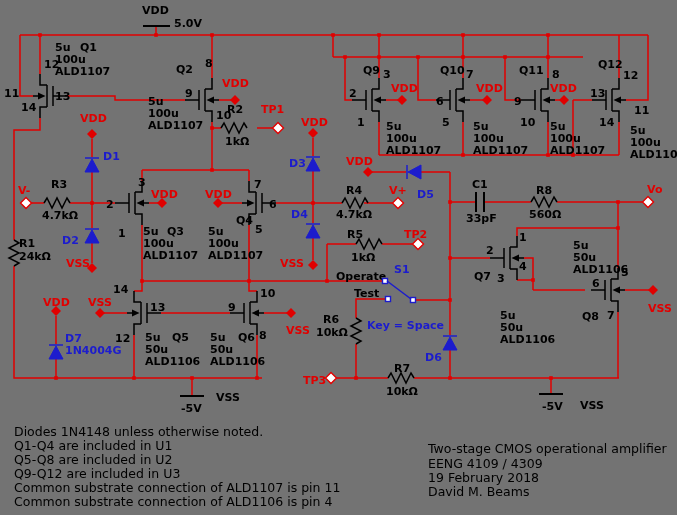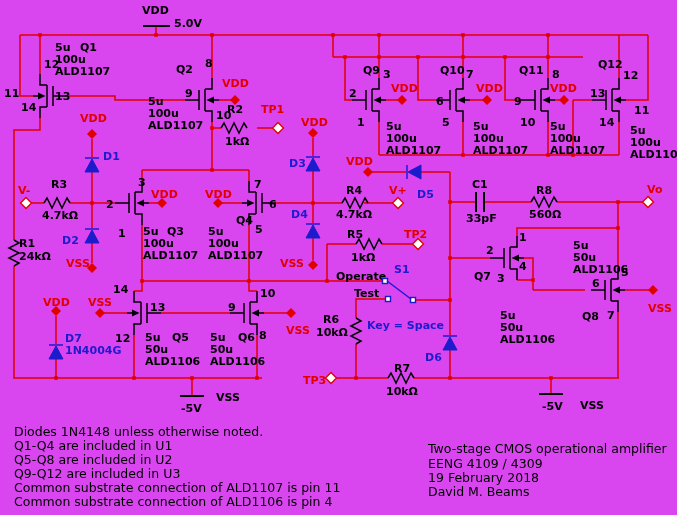--- a/index.html
+++ b/index.html
@@ -1,16 +1,16 @@
 <!DOCTYPE html>
 <html><head>
 <meta charset="utf-8">
 <style>
   html,body{margin:0;padding:0;background:#fff;}
-  #stage{position:relative;width:677px;height:515px;background:#d946ef;overflow:hidden;}
+  #stage{position:relative;width:677px;height:515px;background:#737373;overflow:hidden;}
   svg{display:block;}
   svg text{font-family:"DejaVu Sans","Liberation Sans",sans-serif;font-size:11px;font-weight:bold;fill:#000;}
   text.net{fill:#e00000;}
   text.blu{fill:#1c1ccd;}
   text.note{font-size:12.5px;font-weight:normal;}
   .rw{stroke:#e00000;stroke-width:1.5;fill:none;}
   .bw{stroke:#000;stroke-width:1.5;fill:none;}
   .blw{stroke:#1c1ccd;stroke-width:1.5;fill:none;}
   .thick{stroke-width:2;}
   .dot{fill:#e00000;}

